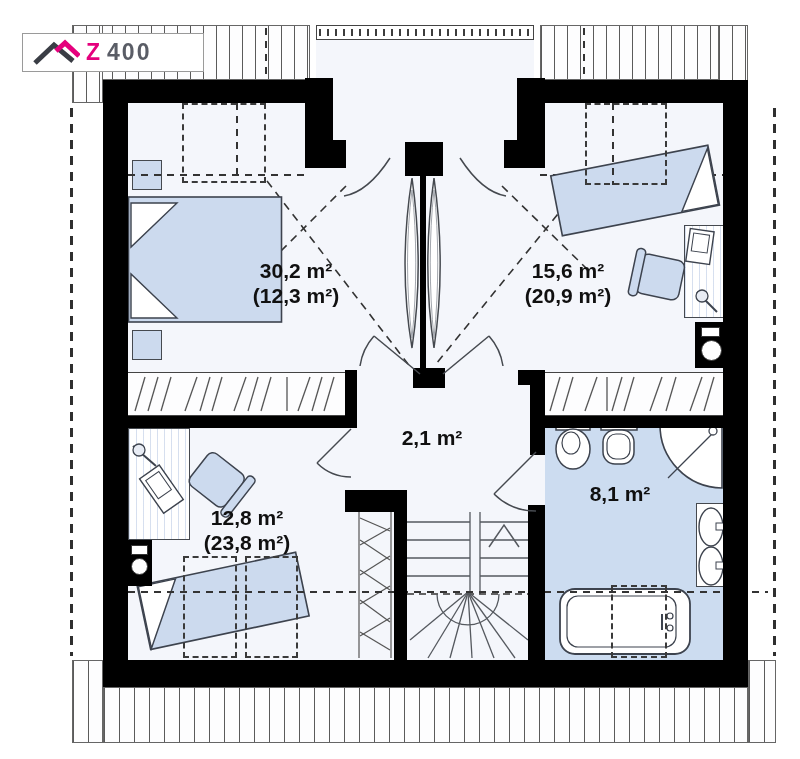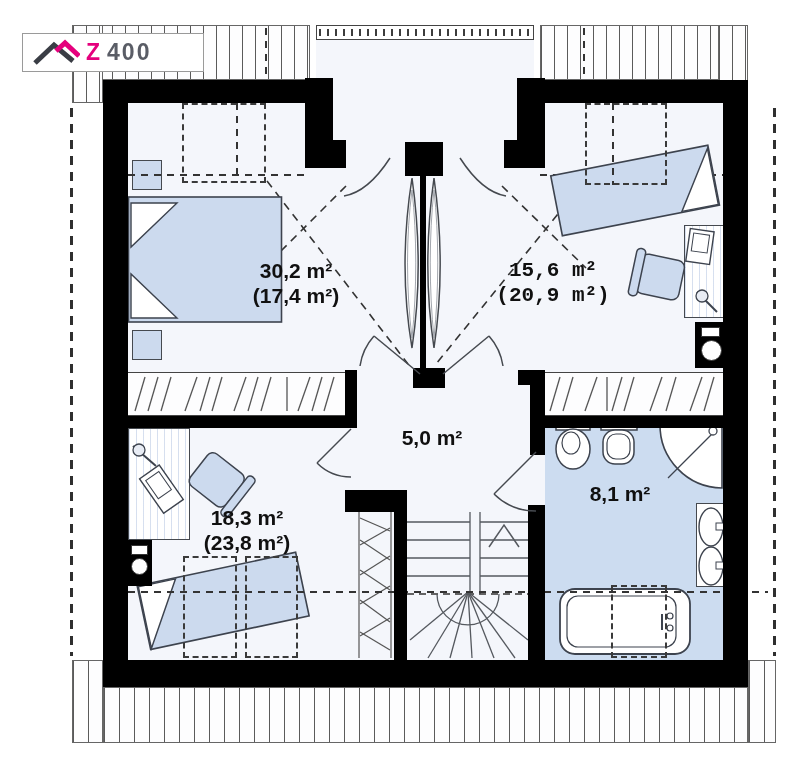--- a/index.html
+++ b/index.html
@@ -301,31 +301,31 @@
       <line x1="351" y1="429" x2="317" y2="463"></line>
       <path d="M317,463 A48,48 0 0 0 351,477"></path>
 
       <line x1="536" y1="452" x2="494" y2="494"></line>
       <path d="M494,494 A59,59 0 0 0 536,511"></path>
     </g>
   </svg>
 
   <div class="abs arealabel" style="left:216px;top:258px;width:160px;">
     <div>30,2 m²</div>
-    <div>(17,4 m²)</div>
-  </div>
-  <div class="abs arealabel" style="left:473px;top:258px;width:160px;font-family:Liberation Mono, monospace;">
+    <div>(12,3 m²)</div>
+  </div>
+  <div class="abs arealabel" style="left:488px;top:258px;width:160px;">
     <div>15,6 m²</div>
     <div>(20,9 m²)</div>
   </div>
   <div class="abs arealabel" style="left:372px;top:425px;width:120px;">
-    <div>5,0 m²</div>
+    <div>2,1 m²</div>
   </div>
   <div class="abs arealabel" style="left:167px;top:505px;width:160px;">
-    <div>18,3 m²</div>
+    <div>12,8 m²</div>
     <div>(23,8 m²)</div>
   </div>
   <div class="abs arealabel" style="left:540px;top:481px;width:160px;">
     <div>8,1 m²</div>
   </div>
 
   <div id="logo" class="abs">
     <svg width="48" height="28" viewBox="0 0 48 28">
       <polyline points="3,24 22,6 41,22" fill="none" stroke="#3a3d45" stroke-width="5"></polyline>
       <polyline points="24,12 33,4 47,17" fill="none" stroke="#e5007d" stroke-width="5"></polyline>

